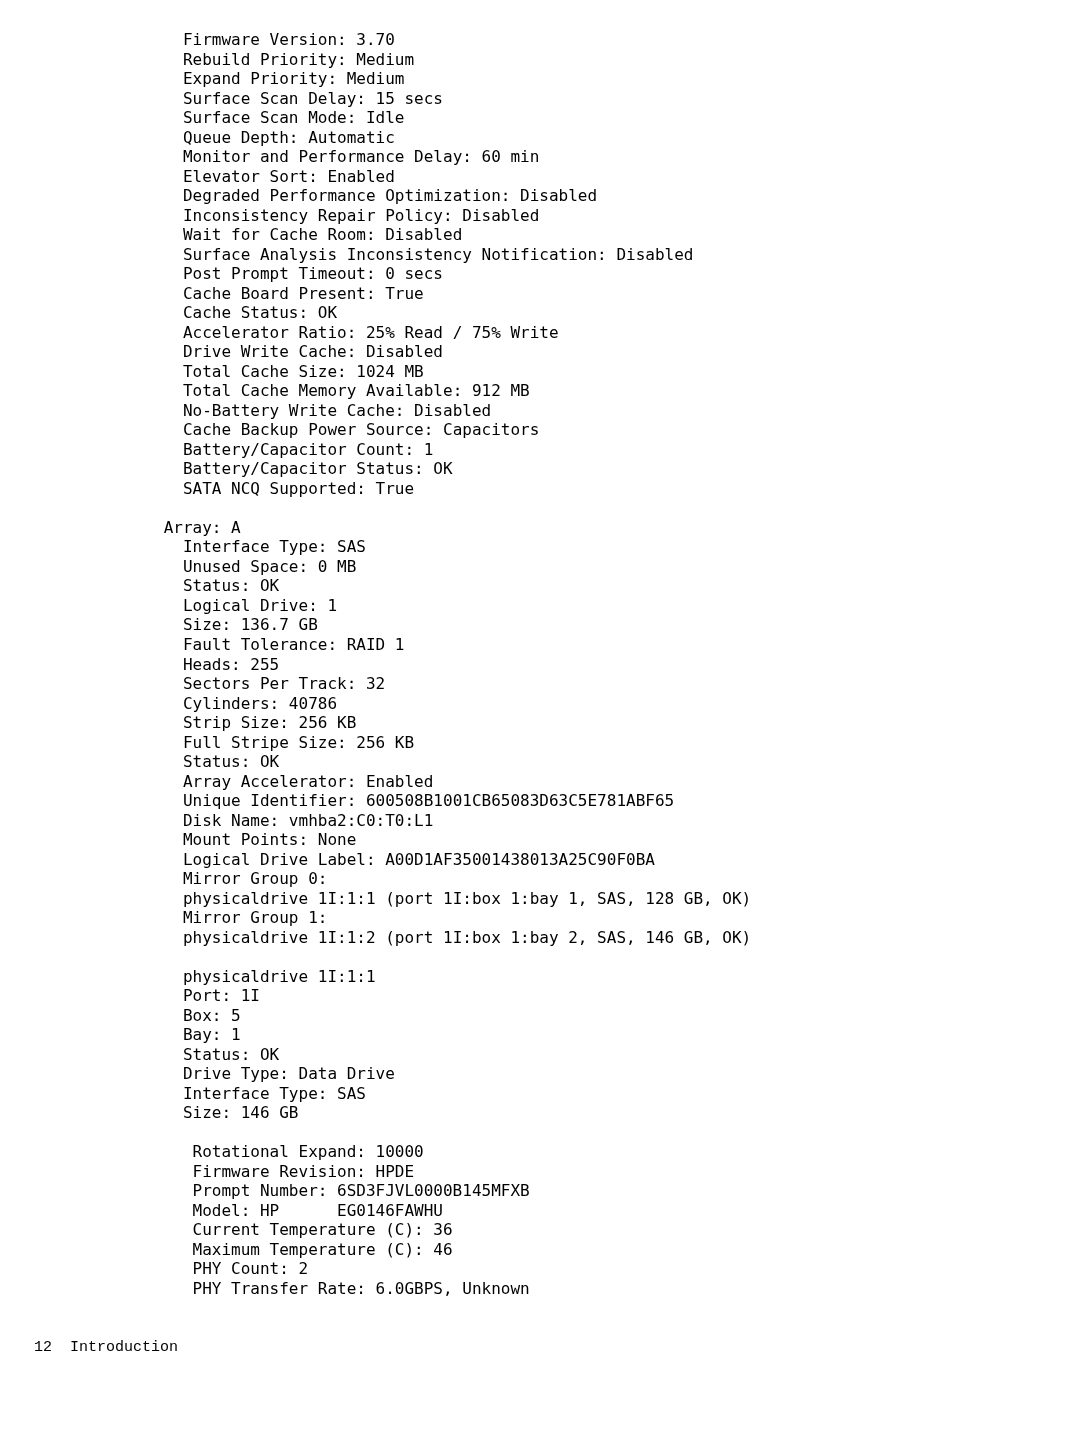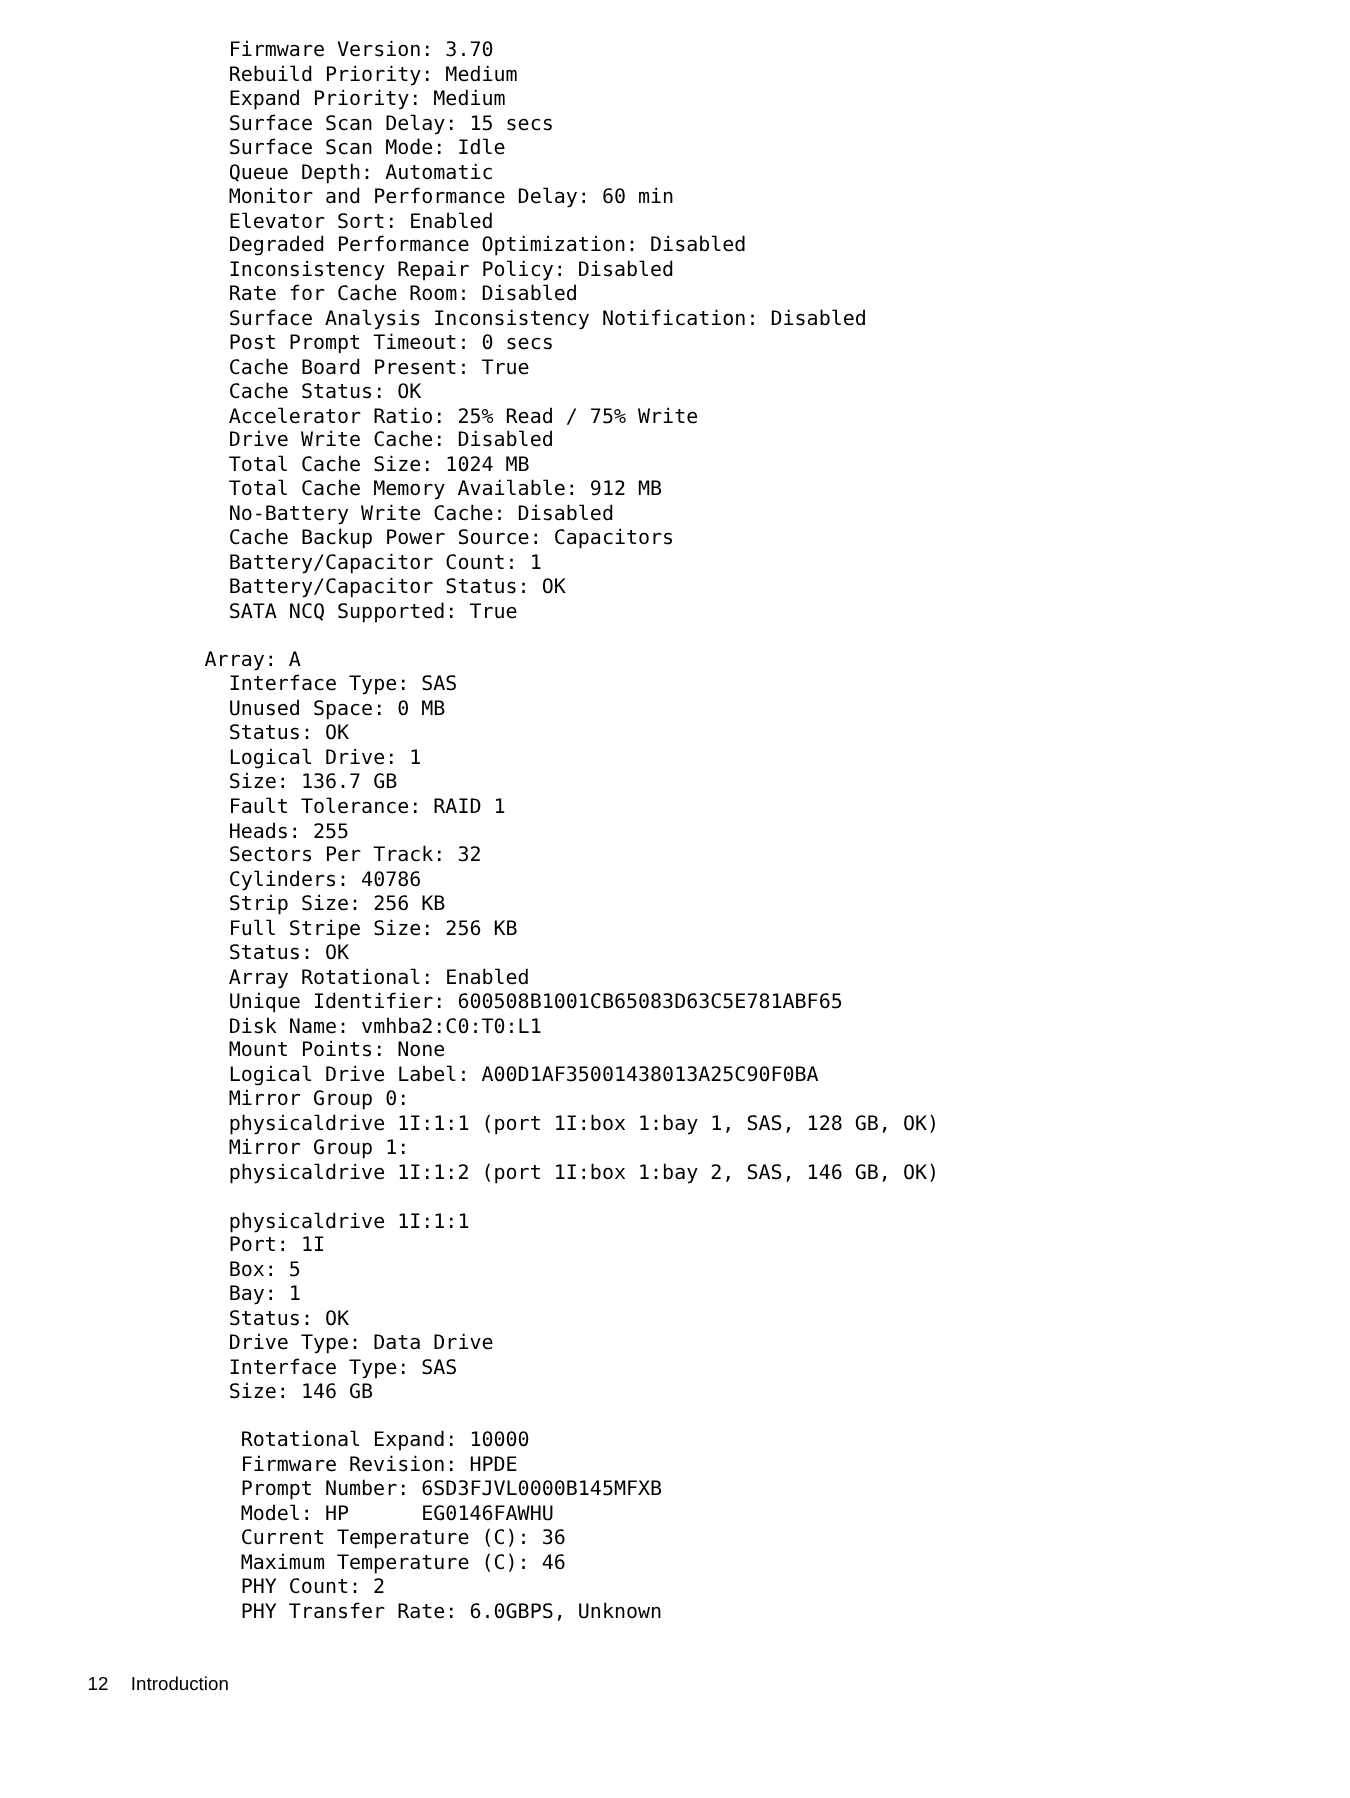--- a/index.html
+++ b/index.html
@@ -15,43 +15,42 @@
       line-height: 1.22;
       padding: 30px 0 50px 0;
     }
     .page {
       width: 1080px;
       padding-left: 154px;
       padding-right: 50px;
     }
     .line { white-space: pre; }
     .footer {
-      font-family: Liberation Sans, sans-serif;
+      font-family: Liberation Mono, monospace;
       font-size: 15px;
       padding-top: 40px;
       padding-left: 34px;
-      margin-left: 36px;
     }
     .footer .pnum { margin-right: 18px; }
   </style>
 </head>
 <body>
 
 <div class="page">
   <div class="line">   <span>Firmware Version: 3.70</span></div>
   <div class="line">   <span>Rebuild Priority: Medium</span></div>
   <div class="line">   <span>Expand Priority: Medium</span></div>
   <div class="line">   <span>Surface Scan Delay: 15 secs</span></div>
   <div class="line">   <span>Surface Scan Mode: Idle</span></div>
   <div class="line">   <span>Queue Depth: Automatic</span></div>
   <div class="line">   <span>Monitor and Performance Delay: 60 min</span></div>
   <div class="line">   <span>Elevator Sort: Enabled</span></div>
   <div class="line">   <span>Degraded Performance Optimization: Disabled</span></div>
   <div class="line">   <span>Inconsistency Repair Policy: Disabled</span></div>
-  <div class="line">   <span>Rate for Cache Room: Disabled</span></div>
+  <div class="line">   <span>Wait for Cache Room: Disabled</span></div>
   <div class="line">   <span>Surface Analysis Inconsistency Notification: Disabled</span></div>
   <div class="line">   <span>Post Prompt Timeout: 0 secs</span></div>
   <div class="line">   <span>Cache Board Present: True</span></div>
   <div class="line">   <span>Cache Status: OK</span></div>
   <div class="line">   <span>Accelerator Ratio: 25% Read / 75% Write</span></div>
   <div class="line">   <span>Drive Write Cache: Disabled</span></div>
   <div class="line">   <span>Total Cache Size: 1024 MB</span></div>
   <div class="line">   <span>Total Cache Memory Available: 912 MB</span></div>
   <div class="line">   <span>No-Battery Write Cache: Disabled</span></div>
   <div class="line">   <span>Cache Backup Power Source: Capacitors</span></div>
@@ -66,21 +65,21 @@
   <div class="line">   <span>Status: OK</span></div>
   <div class="line">   <span>Logical Drive: 1</span></div>
   <div class="line">   <span>Size: 136.7 GB</span></div>
   <div class="line">   <span>Fault Tolerance: RAID 1</span></div>
   <div class="line">   <span>Heads: 255</span></div>
   <div class="line">   <span>Sectors Per Track: 32</span></div>
   <div class="line">   <span>Cylinders: 40786</span></div>
   <div class="line">   <span>Strip Size: 256 KB</span></div>
   <div class="line">   <span>Full Stripe Size: 256 KB</span></div>
   <div class="line">   <span>Status: OK</span></div>
-  <div class="line">   <span>Array Rotational: Enabled</span></div>
+  <div class="line">   <span>Array Accelerator: Enabled</span></div>
   <div class="line">   <span>Unique Identifier: 600508B1001CB65083D63C5E781ABF65</span></div>
   <div class="line">   <span>Disk Name: vmhba2:C0:T0:L1</span></div>
   <div class="line">   <span>Mount Points: None</span></div>
   <div class="line">   <span>Logical Drive Label: A00D1AF35001438013A25C90F0BA</span></div>
   <div class="line">   <span>Mirror Group 0:</span></div>
   <div class="line">   <span>physicaldrive 1I:1:1 (port 1I:box 1:bay 1, SAS, 128 GB, OK)</span></div>
   <div class="line">   <span>Mirror Group 1:</span></div>
   <div class="line">   <span>physicaldrive 1I:1:2 (port 1I:box 1:bay 2, SAS, 146 GB, OK)</span></div>
   <div class="line">&nbsp;</div>
 

